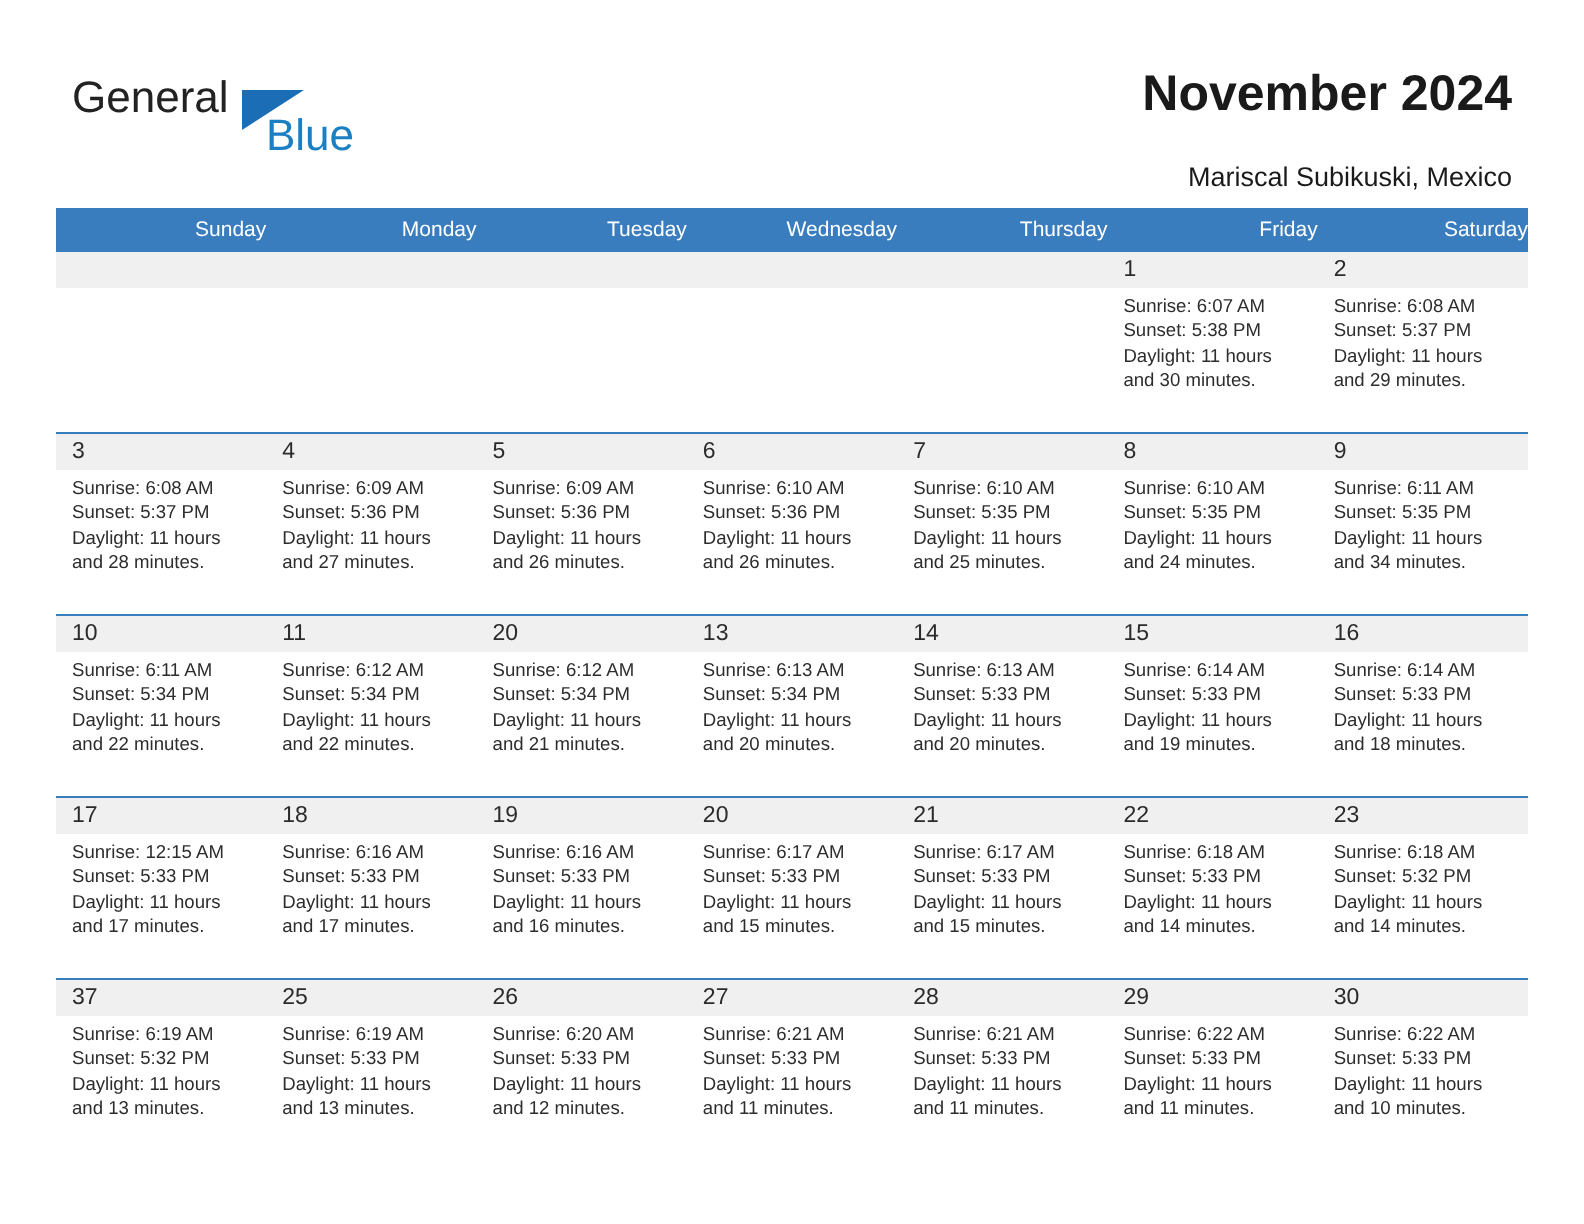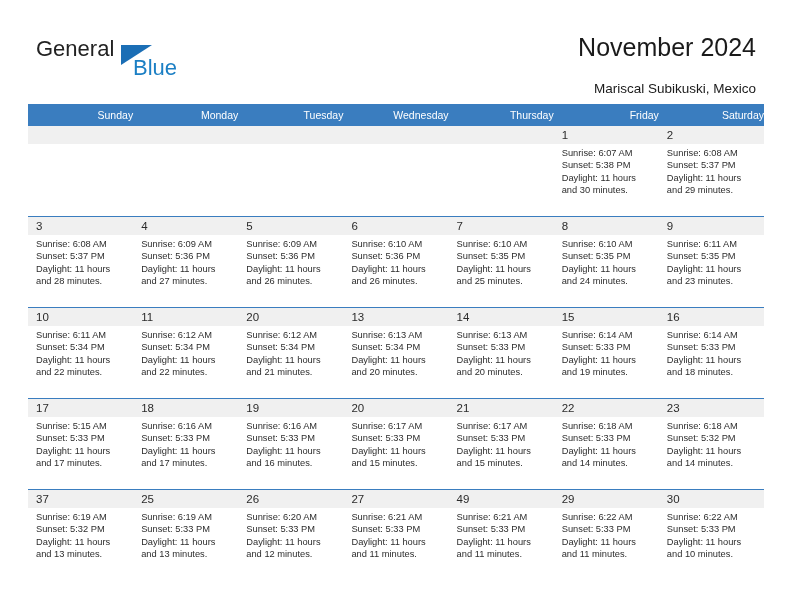--- a/index.html
+++ b/index.html
@@ -65,21 +65,21 @@
   }
 
   .title-block {
     position: absolute;
     right: 36px;
     top: 32px;
     text-align: right;
   }
   .cal-title {
     font-size: 25px;
-    font-weight: normal;
+    font-weight: bold;
     color: #1a1a1a;
     line-height: 30px;
     white-space: nowrap;
   }
   .cal-subtitle {
     font-size: 13.5px;
     font-weight: normal;
     color: #1a1a1a;
     line-height: 20px;
     margin-top: 17px;
@@ -297,21 +297,21 @@
               </div>
             </div>
           </td>
           <td>
             <div class="daycell">
               <div class="daynum">9</div>
               <div class="info">
                 <div>Sunrise: 6:11 AM</div>
                 <div>Sunset: 5:35 PM</div>
                 <div>Daylight: 11 hours</div>
-                <div class="dl2">and 23 minutes.</div>
+                <div class="dl2">and 34 minutes.</div>
               </div>
             </div>
           </td>
         </tr>
         <tr class="week-row">
           <td>
             <div class="daycell">
               <div class="daynum">10</div>
               <div class="info">
                 <div>Sunrise: 6:11 AM</div>
@@ -386,21 +386,21 @@
                 <div class="dl2">and 18 minutes.</div>
               </div>
             </div>
           </td>
         </tr>
         <tr class="week-row">
           <td>
             <div class="daycell">
               <div class="daynum">17</div>
               <div class="info">
-                <div>Sunrise: 5:15 AM</div>
+                <div>Sunrise: 12:15 AM</div>
                 <div>Sunset: 5:33 PM</div>
                 <div>Daylight: 11 hours</div>
                 <div class="dl2">and 17 minutes.</div>
               </div>
             </div>
           </td>
           <td>
             <div class="daycell">
               <div class="daynum">18</div>
               <div class="info">
@@ -507,21 +507,21 @@
               <div class="info">
                 <div>Sunrise: 6:21 AM</div>
                 <div>Sunset: 5:33 PM</div>
                 <div>Daylight: 11 hours</div>
                 <div class="dl2">and 11 minutes.</div>
               </div>
             </div>
           </td>
           <td>
             <div class="daycell">
-              <div class="daynum">49</div>
+              <div class="daynum">28</div>
               <div class="info">
                 <div>Sunrise: 6:21 AM</div>
                 <div>Sunset: 5:33 PM</div>
                 <div>Daylight: 11 hours</div>
                 <div class="dl2">and 11 minutes.</div>
               </div>
             </div>
           </td>
           <td>
             <div class="daycell">

